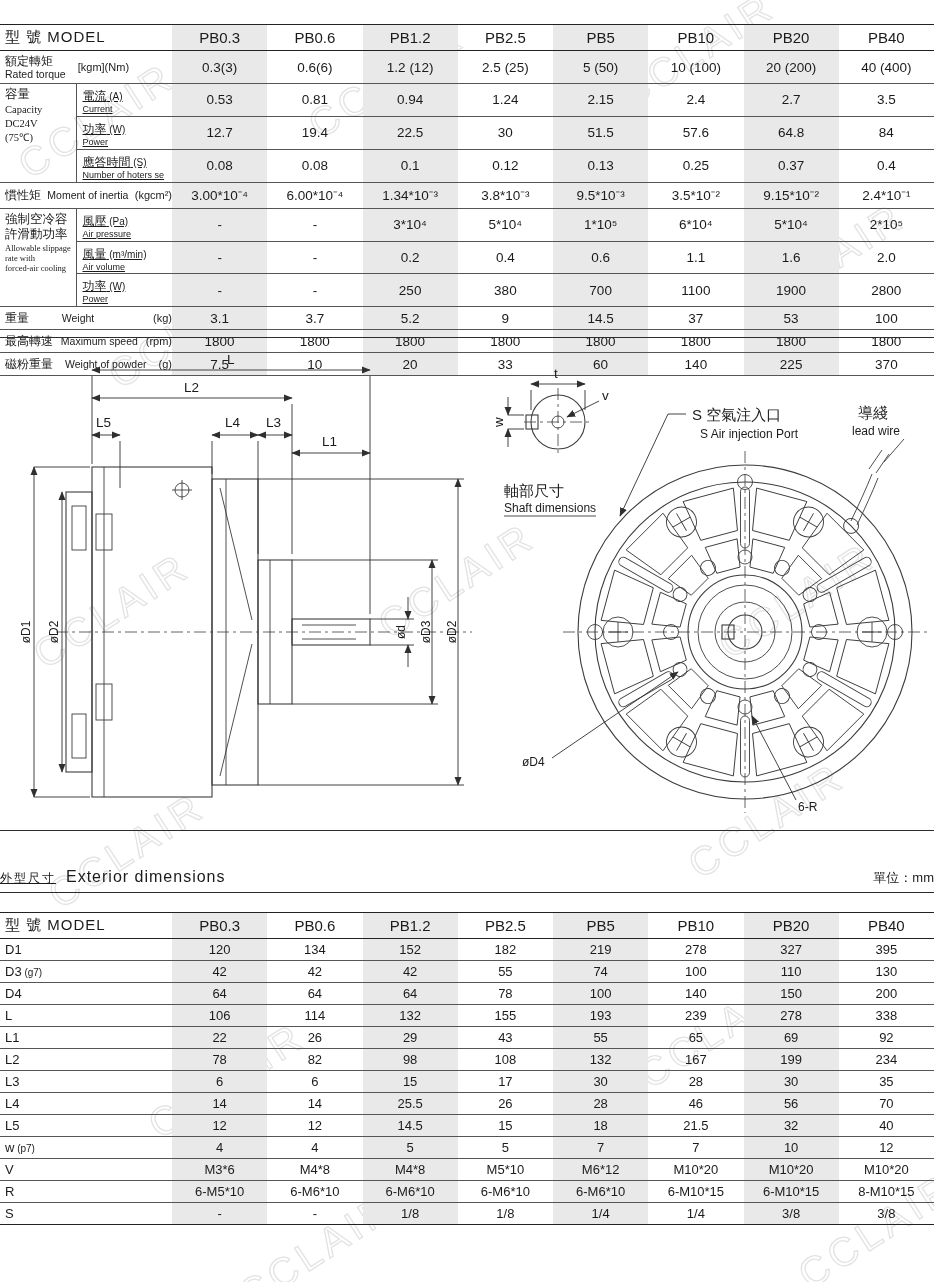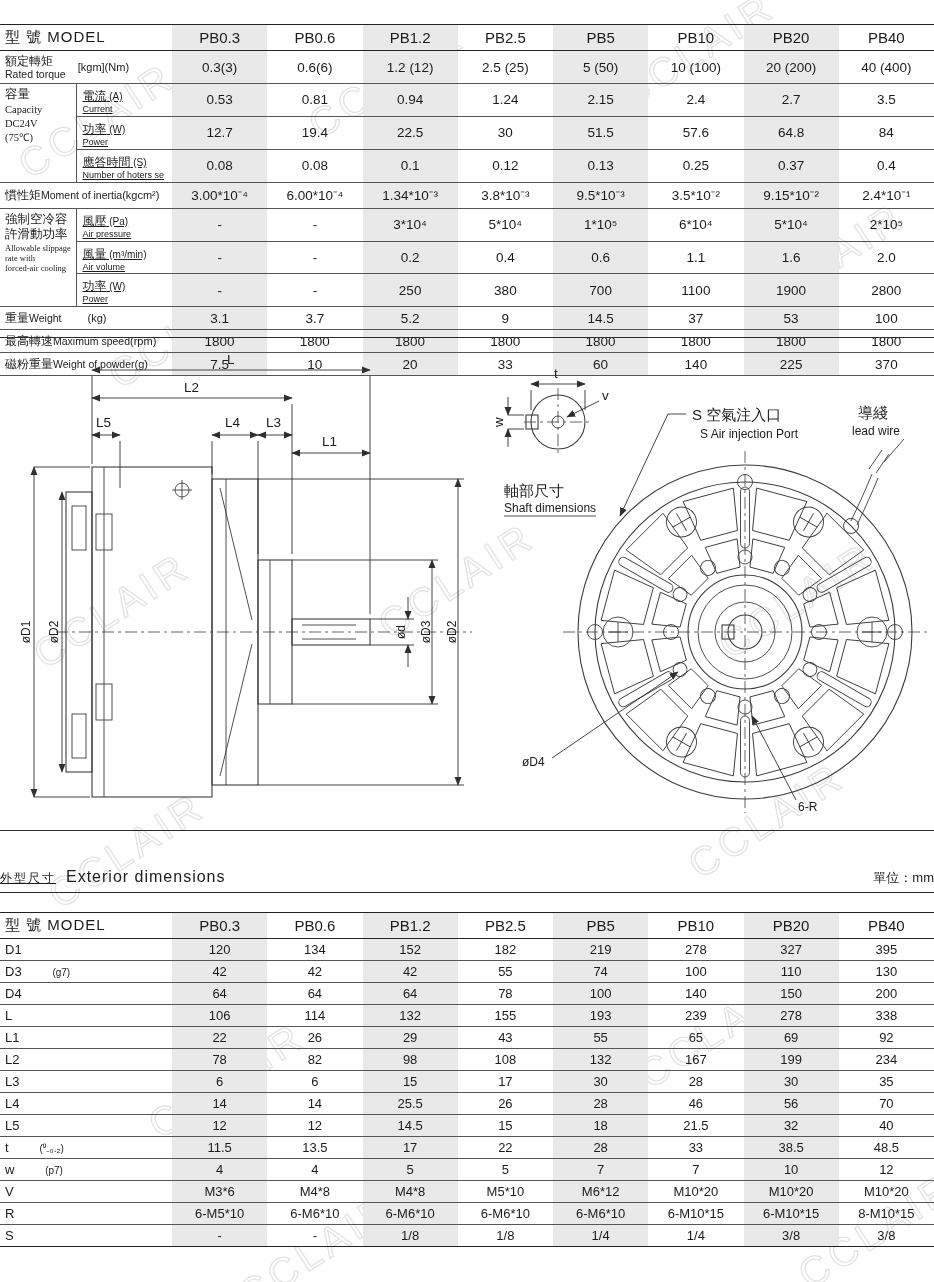--- a/index.html
+++ b/index.html
@@ -27,23 +27,23 @@
   .gen2{font-size:8.5px;line-height:1.2;}
   .subcell{border-left:1px solid #555;padding:2px 0 1px 6px;text-decoration:underline;}
   .szh{font-size:12px;}
   .sunit{font-size:10px;}
   .sen{font-size:9px;line-height:1.1;color:#222;}
   .sen2{font-size:10.5px;}
   .unitTxt{font-size:11px;}
   .wideu{margin-left:26px;}
   .stacku{display:flex;align-items:center;gap:12px;}
   .stk div{line-height:1.2;}
-  .inl{display:flex;align-items:baseline;}
+  .inl{display:flex;align-items:baseline;justify-content:space-between;}
   .dlabel{text-align:left;padding-left:5px;}
-  .dnote{font-size:10px;padding-left:28px;}
+  .dnote{font-size:10px;}
   .hr{position:absolute;left:0;width:934px;border-top:1.6px solid #2c2c2c;}
   .hr1{top:337px;}
   .hr2{top:830px;}
   .sec-head{position:absolute;top:858px;left:0;width:934px;height:35px;box-sizing:border-box;
             display:flex;justify-content:space-between;align-items:flex-end;
             border-bottom:1.5px solid #2c2c2c;padding-bottom:5px;}
   .sh-zh{font-size:12px;letter-spacing:2px;text-decoration:underline;}
   .sh-en{font-size:16px;margin-left:10px;letter-spacing:1px;margin-top:20px;}
   .sh-unit{font-size:13px;}
   #drawing{position:absolute;top:338px;left:0;}
@@ -600,31 +600,20 @@
           <td class="val shade">12</td>
           <td class="val">12</td>
           <td class="val shade">14.5</td>
           <td class="val">15</td>
           <td class="val shade">18</td>
           <td class="val">21.5</td>
           <td class="val shade">32</td>
           <td class="val">40</td>
         </tr>
         <tr>
-          <td class="dlabel"><span class="dlab">t</span><span class="dnote"> (⁰₋₀.₂)</span></td>
-          <td class="val shade">11.5</td>
-          <td class="val">13.5</td>
-          <td class="val shade">17</td>
-          <td class="val">22</td>
-          <td class="val shade">28</td>
-          <td class="val">33</td>
-          <td class="val shade">38.5</td>
-          <td class="val">48.5</td>
-        </tr>
-        <tr>
           <td class="dlabel"><span class="dlab">w</span><span class="dnote"> (p7)</span></td>
           <td class="val shade">4</td>
           <td class="val">4</td>
           <td class="val shade">5</td>
           <td class="val">5</td>
           <td class="val shade">7</td>
           <td class="val">7</td>
           <td class="val shade">10</td>
           <td class="val">12</td>
         </tr>

